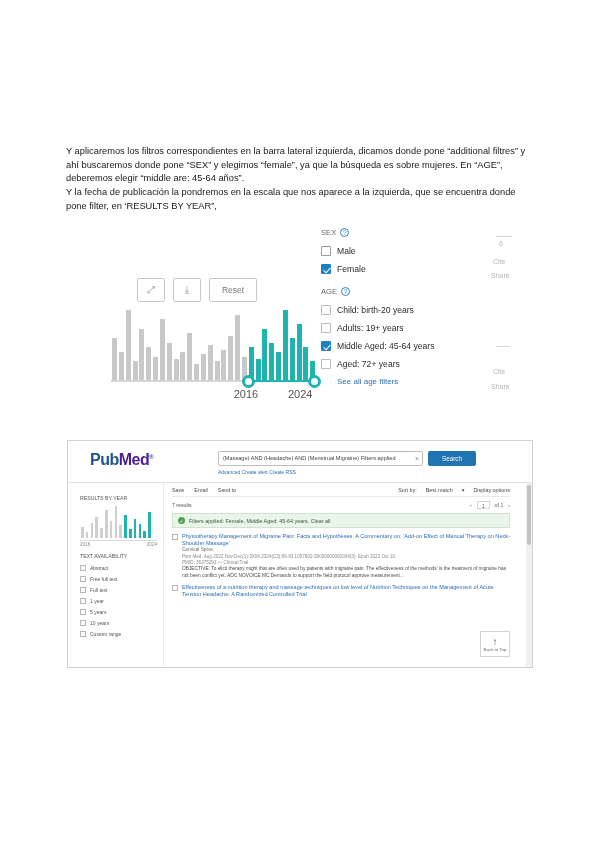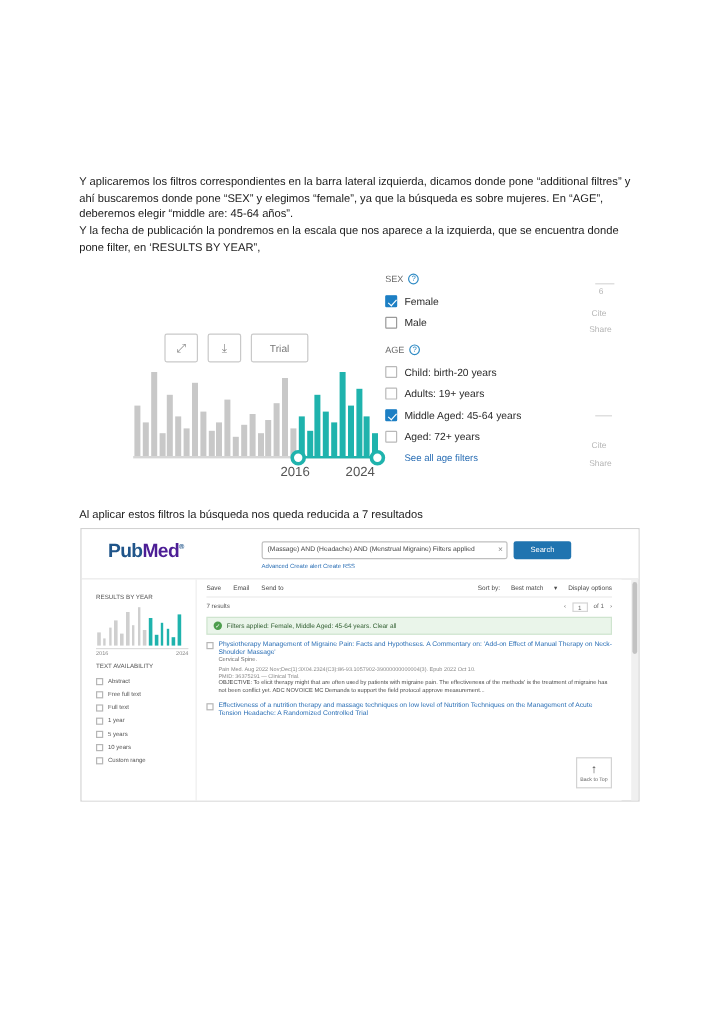--- a/index.html
+++ b/index.html
@@ -316,21 +316,21 @@
 
   <div class="para" id="para1">Y aplicaremos los filtros correspondientes en la barra lateral izquierda, dicamos donde pone “additional filtres” y ahí buscaremos donde pone “SEX” y elegimos “female”, ya que la búsqueda es sobre mujeres. En “AGE”, deberemos elegir “middle are: 45-64 años”.</div>
   <div class="para" id="para2">Y la fecha de publicación la pondremos en la escala que nos aparece a la izquierda, que se encuentra donde pone filter, en ‘RESULTS BY YEAR”,</div>
 
   <div class="illus">
 
     <div class="hist-wrap">
       <div class="hist-toolbar">
         <div class="tb-btn">⤢</div>
         <div class="tb-btn">⤓</div>
-        <div class="tb-reset">Trial</div>
+        <div class="tb-reset">Reset</div>
       </div>
       <div class="bars" id="bars">
           <div class="bar" style="left: 1px; height: 42px;"></div>
           <div class="bar" style="left: 7.83333px; height: 28px;"></div>
           <div class="bar" style="left: 14.6667px; height: 70px;"></div>
           <div class="bar" style="left: 21.5px; height: 18.6667px;"></div>
           <div class="bar" style="left: 28.3333px; height: 51.3333px;"></div>
           <div class="bar" style="left: 35.1667px; height: 32.6667px;"></div>
           <div class="bar" style="left: 42px; height: 23.3333px;"></div>
           <div class="bar" style="left: 48.8333px; height: 60.6667px;"></div>
@@ -364,26 +364,26 @@
       <div class="year-lab" id="yl" style="left: 122.667px;">2016</div>
       <div class="year-lab" id="yr" style="left: 177px;">2024</div>
     </div>
 
     <div class="flist">
       <div class="f-head">
         <span>SEX</span>
         <span class="info-dot">?</span>
       </div>
       <div class="f-row">
+        <span class="cbox"></span>
+        <span>Male</span>
+      </div>
+      <div class="f-row">
         <span class="cbox on"></span>
         <span>Female</span>
-      </div>
-      <div class="f-row">
-        <span class="cbox"></span>
-        <span>Male</span>
       </div>
 
       <div class="f-gap"></div>
 
       <div class="f-head">
         <span>AGE</span>
         <span class="info-dot">?</span>
       </div>
       <div class="f-row">
         <span class="cbox blank"></span>
@@ -406,21 +406,20 @@
 
     <div class="frag-line" style="left:430px; top:8px; width:16px;"></div>
     <div class="frag" style="left:433px; top:12px;">6</div>
     <div class="frag" style="left:427px; top:30px;">Cite</div>
     <div class="frag" style="left:425px; top:44px;">Share</div>
     <div class="frag-line" style="left:430px; top:118px; width:14px;"></div>
     <div class="frag" style="left:427px; top:140px;">Cite</div>
     <div class="frag" style="left:425px; top:155px;">Share</div>
   </div>
 
-  <div id="caption">Al aplicar estos filtros la búsqueda nos queda reducida a 7 resultados</div>
 
   <div class="shot">
 
     <div class="shot-head">
       <div class="logo">
         <span>Pub</span><span class="m">Med</span><span class="sup">®</span>
       </div>
       <div class="searchbar">
         <span>(Massage) AND (Headache) AND (Menstrual Migraine) Filters applied</span>
         <span class="x-icon">×</span>

